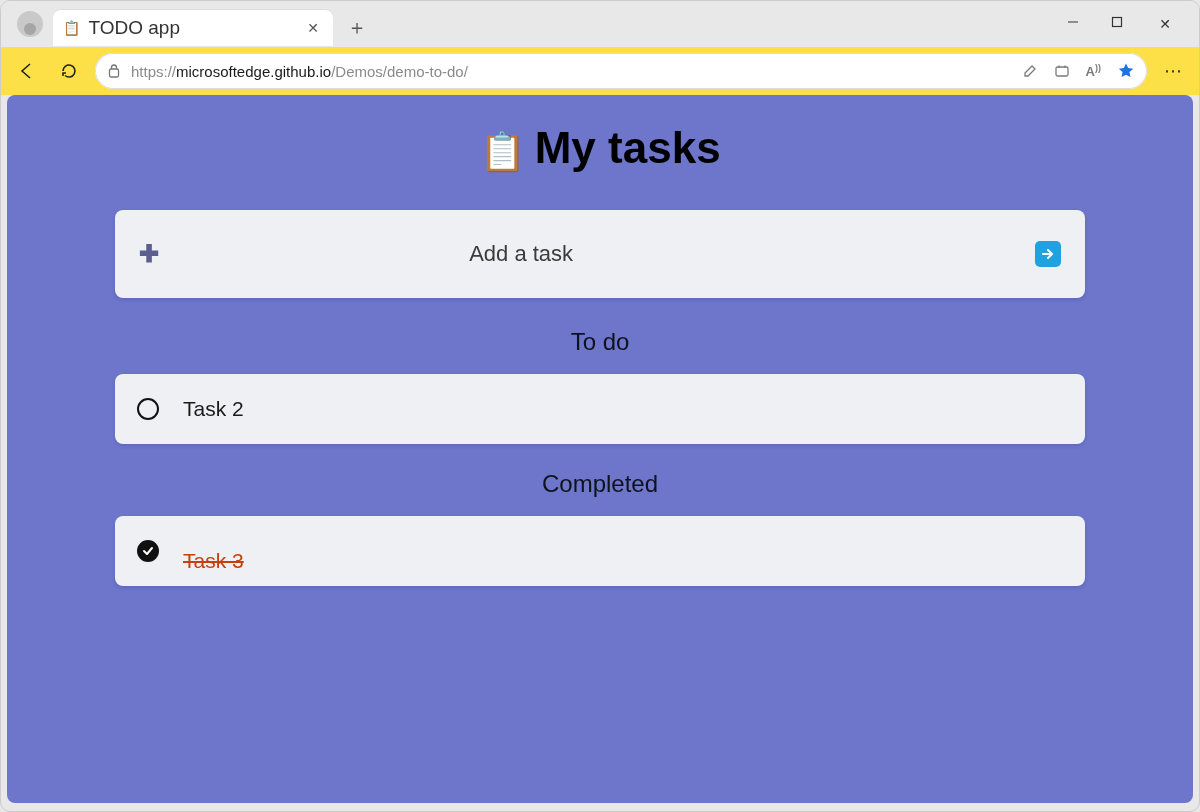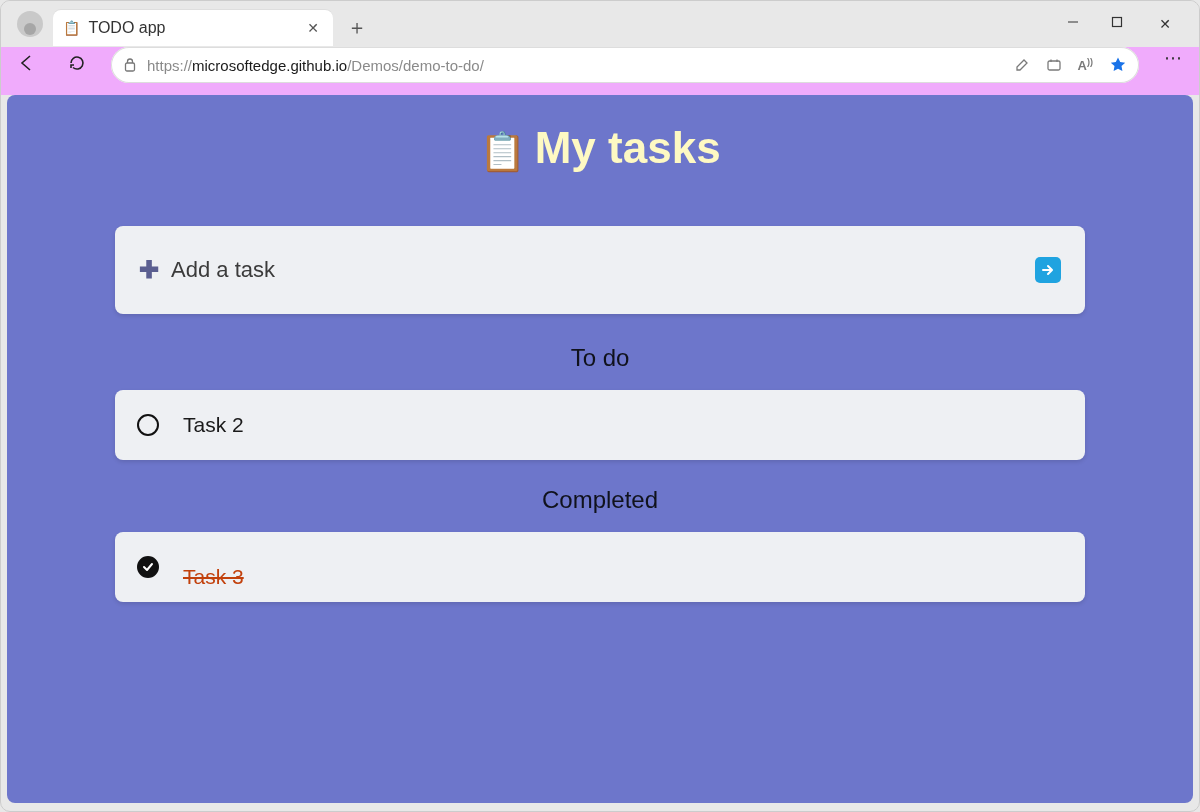--- a/index.html
+++ b/index.html
@@ -6,51 +6,51 @@
   html, body { width: 1200px; height: 812px; overflow: hidden; font-family: "Segoe UI", Arial, sans-serif; }
   body { background: #e8e8e8; border-radius: 10px; border: 1px solid #ccc; }
 
   
   .chrome { background: #e8e8e8; }
   .titlebar { display: flex; align-items: center; height: 46px; padding: 0 6px; }
   .profile { width: 26px; height: 26px; border-radius: 50%; background: #c9c9c9; margin: 0 10px 0 10px; display:flex; align-items:flex-end; justify-content:center; overflow:hidden;}
   .profile::before { content:""; width:12px; height:12px; border-radius:50%; background:#a6a6a6; margin-bottom:2px;}
   .tab { background: #fff; border-radius: 8px 8px 0 0; height: 36px; min-width: 280px; display: flex; align-items: center; padding: 0 10px; gap: 8px; margin-top: 8px; box-shadow: 0 -1px 0 rgba(0,0,0,0.04);}
   .tab .favicon { font-size: 14px; }
-  .tab .tab-title { font-size: 16px; color: #333; flex: 1; }
+  .tab .tab-title { font-size: 19px; color: #333; flex: 1; }
   .tab .tab-close { font-size: 14px; color: #555; width: 20px; text-align:center; cursor:pointer;}
   .new-tab { font-size: 20px; color: #555; margin-left: 14px; margin-top:6px; cursor:pointer;}
   .win-controls { margin-left: auto; display: flex; gap: 24px; padding-right: 18px; color:#333; }
   .win-btn { width: 20px; text-align:center; font-size: 14px; cursor:pointer;}
 
-  .toolbar { background:#f0abfc; display:flex; align-items:flex-start; height:48px; padding: 0 10px; gap:18px;}
+  .toolbar { background:#fde047; display:flex; align-items:center; height:48px; padding: 0 10px; gap:10px;}
   .nav-btn { width:32px; height:32px; display:flex; align-items:center; justify-content:center; color:#333; border-radius:4px; cursor:pointer;}
   .addrbar { flex:1; background:#fff; border-radius:18px; height:36px; display:flex; align-items:center; padding:0 12px; gap:10px; box-shadow: inset 0 0 0 1px #ddd;}
   .addrbar .lock { color:#777; font-size:14px;}
   .addrbar .url { flex:1; font-size:15px; white-space:nowrap; overflow:hidden;}
   .addrbar .url .dim { color:#8a8a8a; }
   .addrbar .url .main { color:#1a1a1a; }
   .addrbar .url-icon { color:#7a7a7a; font-size:15px; margin-left:6px;}
   .addrbar .star { color:#1a73e8; }
   .overflow { width:32px; text-align:center; color:#333; font-size:18px; cursor:pointer;}
 
   
   .viewport { margin: 0 6px 6px 6px; border-radius: 8px; overflow:hidden; height: calc(812px - 46px - 48px - 10px); }
   .page { background:#6d76cb; width:100%; height:100%; padding: 28px 0 40px 0;}
   .container { width: 970px; margin: 0 auto; }
 
-  h1.page-title { text-align:center; font-size:44px; font-weight:700; color:#fef9c3; margin-bottom: 52px;}
+  h1.page-title { text-align:center; font-size:44px; font-weight:700; color:#000000; margin-bottom: 36px;}
   h1.page-title .emoji { font-size:38px; vertical-align:-2px; margin-right:8px;}
 
   .card { background:#eef0f3; border-radius:8px; box-shadow: 0 2px 4px rgba(0,0,0,0.12); }
 
   .add-task { height:88px; display:flex; align-items:center; justify-content:space-between; padding:0 24px; margin-bottom: 30px;}
   .add-left { display:flex; align-items:center; gap:12px;}
   .plus { font-size:24px; font-weight:700; color:#5a5e90;}
-  .add-input { border:none; background:transparent; font-size:22px; color:#6d28d9; outline:none; width:700px;}
+  .add-input { border:none; background:transparent; font-size:22px; color:#6d28d9; outline:none; width:700px;text-align:center;}
   .add-input::placeholder { color:#3b3b3b; }
   .submit { width:26px; height:26px; background:#1fa3e0; border-radius:5px; display:flex; align-items:center; justify-content:center; color:#fff; cursor:pointer;}
 
   .section-title { text-align:center; font-size:24px; color:#10121c; margin: 8px 0 18px 0;}
 
   .task { height:70px; display:flex; align-items:center; padding:0 22px; gap:24px; margin-bottom:4px;}
   .check { width:22px; height:22px; border:2.5px solid #111; border-radius:50%; cursor:pointer; flex-shrink:0;}
   .check.done { background:#111; display:flex; align-items:center; justify-content:center; color:#fff; font-size:14px;}
   .task-label { font-size:21px; color:#1a1a1a;}
   .task.done .task-label { text-decoration: line-through; color:#c2410c;margin-top:20px;}

